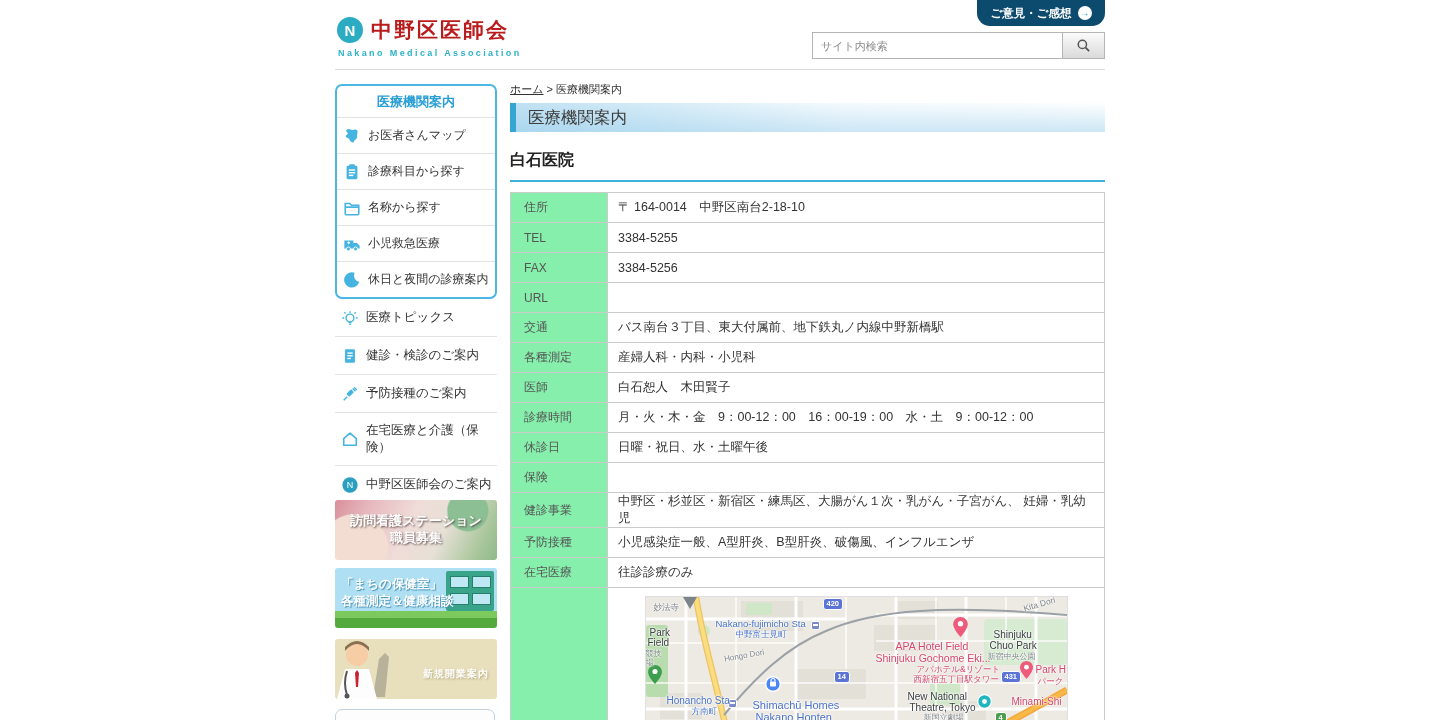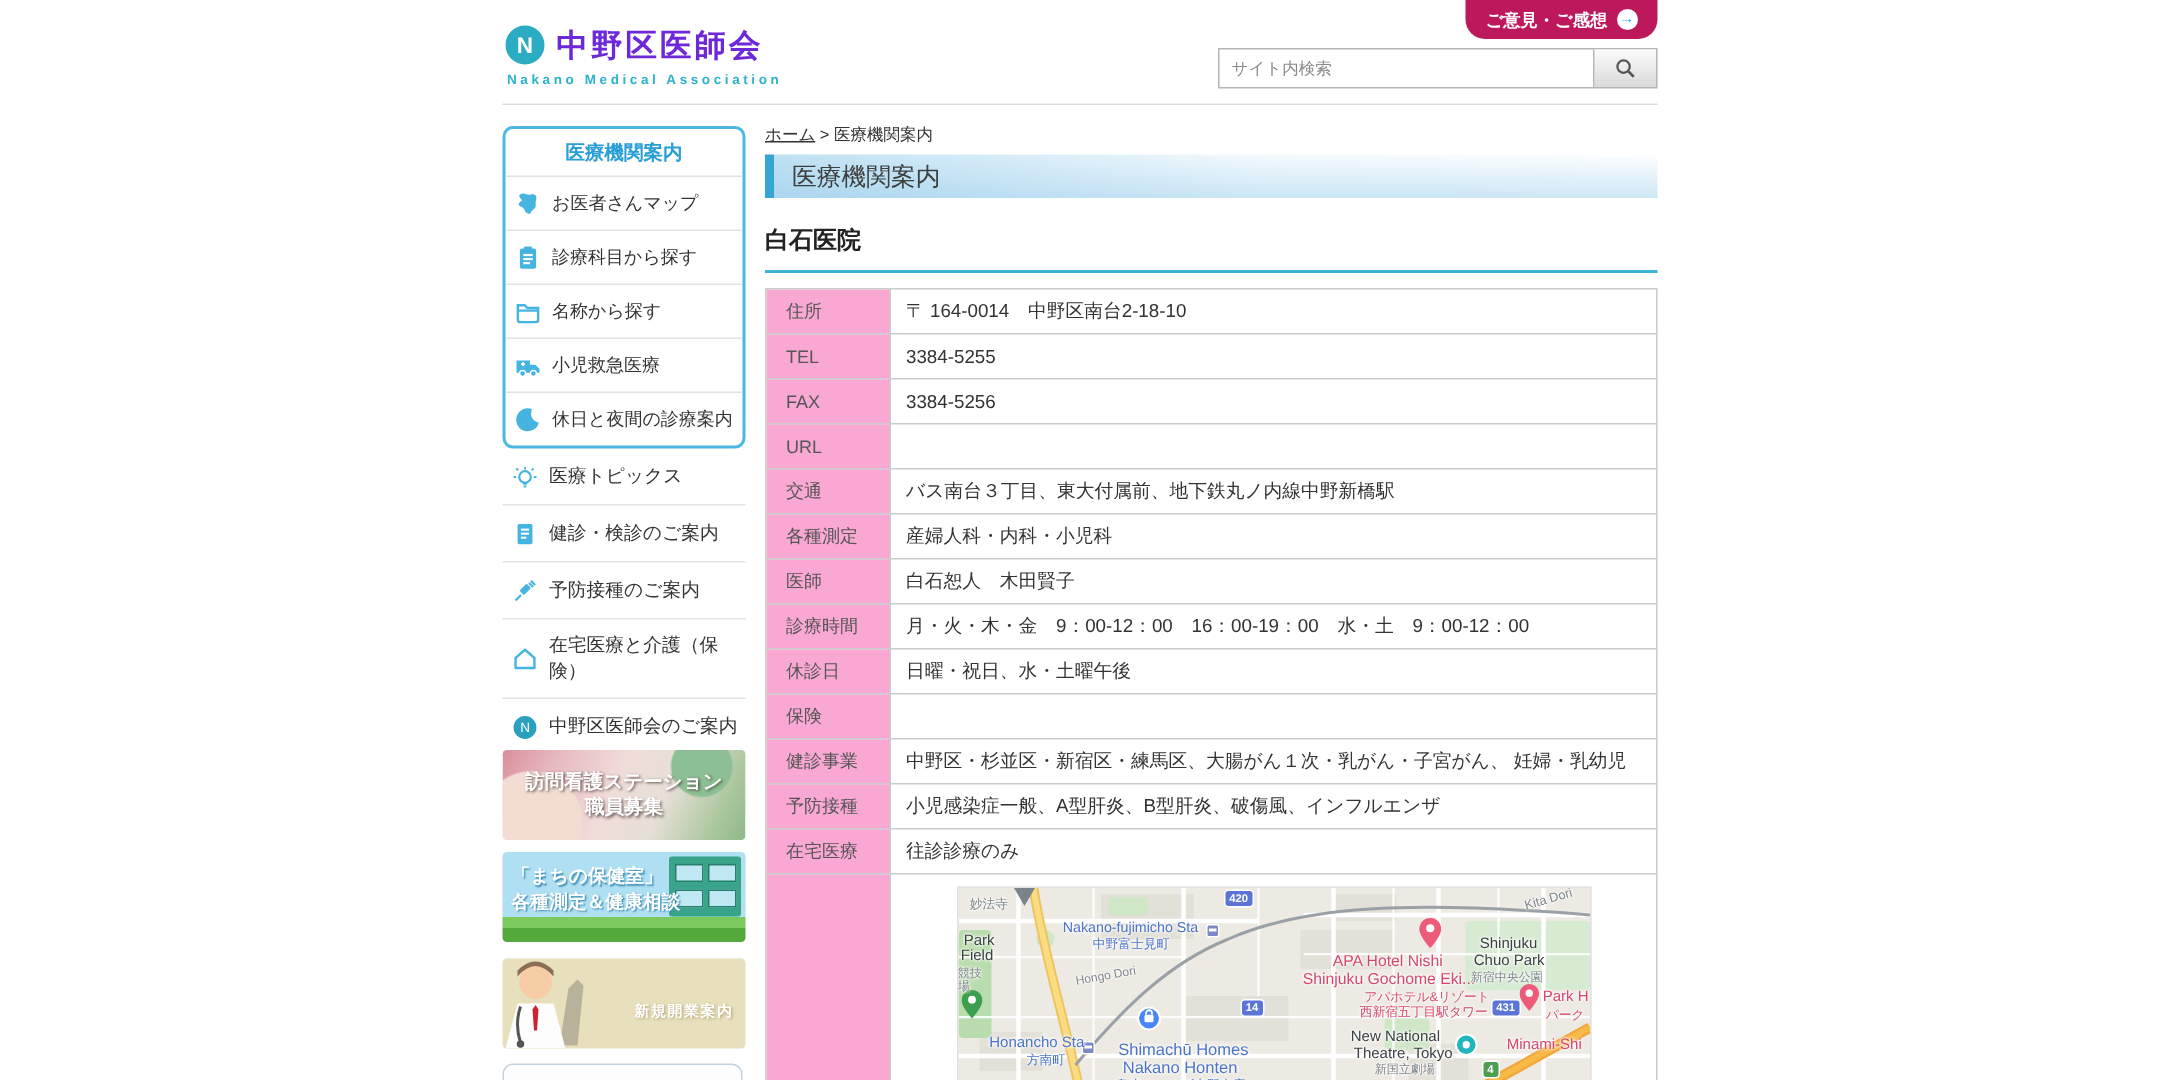--- a/index.html
+++ b/index.html
@@ -8,23 +8,23 @@
     font-family:"Liberation Sans","DejaVu Sans",sans-serif;color:#333;
   }
   .page{position:absolute;left:335px;top:0;width:770px;height:720px;}
   .abs{position:absolute;}
 
   
   .logo{left:2px;top:16px;cursor:pointer;}
   .logo-row{display:flex;align-items:center;gap:8px;}
   .logo-circle{width:26px;height:26px;border-radius:50%;background:#2cacc3;color:#fff;
     display:flex;align-items:center;justify-content:center;font-size:15px;font-weight:bold;}
-  .logo-title{font-size:21px;font-weight:bold;color:#6d28d9;letter-spacing:2px;}
+  .logo-title{font-size:21px;font-weight:bold;color:#b91c1c;letter-spacing:2px;}
   .logo-sub{margin-top:4px;margin-left:1px;font-size:9px;font-weight:bold;color:#2bb3c9;letter-spacing:2.4px;}
-  .feedback-btn{left:642px;top:0;width:128px;height:26px;background:#be185d;border-radius:0 0 13px 13px;
+  .feedback-btn{left:642px;top:0;width:128px;height:26px;background:#0c4a6e;border-radius:0 0 13px 13px;
     display:flex;align-items:center;justify-content:center;gap:6px;color:#fff;font-size:11.5px;font-weight:bold;cursor:pointer;}
   .fb-arrow{width:14px;height:14px;background:#fff;color:#1fa9e8;border-radius:50%;
     font-size:10px;line-height:14px;text-align:center;font-weight:bold;}
   .search-bar{left:477px;top:32px;width:293px;height:27px;display:flex;border:1px solid #b5b5b5;box-sizing:border-box;background:#fff;}
   .search-bar input{flex:1;border:none;outline:none;padding:0 8px;font-size:11px;color:#333;font-family:inherit;background:transparent;}
   .search-bar input::placeholder{color:#8a8a8a;}
   .search-btn{width:42px;background:linear-gradient(#fbfbfb,#dadada);border:none;border-left:1px solid #b5b5b5;
     display:flex;align-items:center;justify-content:center;cursor:pointer;}
   .header-rule{left:0;top:69px;width:770px;height:1px;background:#dcdcdc;}
 
@@ -56,21 +56,21 @@
   
   .breadcrumb{left:175px;top:82px;font-size:11px;color:#333;}
   .breadcrumb .bc-home{text-decoration:underline;cursor:pointer;}
   .title-bar{left:175px;top:103px;width:595px;height:29px;box-sizing:border-box;border-left:6px solid #35a6d2;
     background:linear-gradient(to right,rgba(150,205,235,.6),rgba(210,235,248,.25) 55%,rgba(240,250,253,.1)),linear-gradient(#ffffff,#c9e4f4);
     display:flex;align-items:center;padding-left:12px;font-size:16.5px;color:#3d3d3d;}
   .section-title{left:175px;top:150px;width:595px;box-sizing:border-box;border-bottom:2px solid #3eb3d8;
     padding-bottom:9px;font-size:16px;font-weight:bold;color:#222;}
 
   table.detail{left:175px;top:192px;width:595px;border-collapse:collapse;position:absolute;table-layout:fixed;}
-  table.detail th{width:83px;background:#f9a8d4;font-weight:normal;text-align:left;padding:0 4px 0 13px;
+  table.detail th{width:97px;background:#86efac;font-weight:normal;text-align:left;padding:0 4px 0 13px;
     color:#555;font-size:12px;border:1px solid #cbcbcb;height:29px;box-sizing:border-box;}
   table.detail td{border:1px solid #cbcbcb;padding:0 10px;color:#333;font-size:12.5px;height:29px;}
   table.detail td.map-cell{padding:8px 0 0;text-align:center;vertical-align:top;height:auto;}
 
   
   .map{position:relative;display:inline-block;width:421px;height:140px;overflow:hidden;background:#edeae3;
     border:1px solid #e0e0e0;box-sizing:content-box;cursor:grab;text-align:left;}
   .map svg.base{position:absolute;left:0;top:0;}
   .ml{position:absolute;white-space:nowrap;font-weight:500;
     text-shadow:0 0 2px #fff,0 0 2px #fff,0 0 3px #fff;line-height:1;}
@@ -447,21 +447,21 @@
   <span class="ml mlg" style="left:0;top:53px;font-size:8px;">競技</span>
   <span class="ml mlg" style="left:0;top:62px;font-size:8px;">場</span>
   <span class="ml mlb" style="left:70px;top:22px;font-size:9.5px;">Nakano-fujimicho Sta</span>
   <span class="ml mlb" style="left:90px;top:33px;font-size:8.5px;">中野富士見町</span>
   <span class="ml mlg" style="left:78px;top:55px;font-size:8px;transform:rotate(-10deg);">Hongo Dori</span>
   <span class="ml mlb" style="left:21px;top:99px;font-size:10px;">Honancho Sta</span>
   <span class="ml mlb" style="left:46px;top:110px;font-size:8.5px;">方南町</span>
   <span class="ml mlb" style="left:107px;top:103px;font-size:11px;">Shimachū Homes</span>
   <span class="ml mlb" style="left:110px;top:115px;font-size:11px;">Nakano Honten</span>
   <span class="ml mlb" style="left:106px;top:127px;font-size:8.5px;">島忠ホームズ中野本店</span>
-  <span class="ml mlr" style="left:250px;top:44px;font-size:10.5px;">APA Hotel Nishi</span>
+  <span class="ml mlr" style="left:250px;top:44px;font-size:10.5px;">APA Hotel Field</span>
   <span class="ml mlr" style="left:230px;top:56px;font-size:10.5px;">Shinjuku Gochome Eki...</span>
   <span class="ml mlr" style="left:271px;top:68px;font-size:8.5px;">アパホテル&amp;リゾート</span>
   <span class="ml mlr" style="left:268px;top:78px;font-size:8.5px;">西新宿五丁目駅タワー</span>
   <span class="ml mld" style="left:348px;top:33px;font-size:10px;">Shinjuku</span>
   <span class="ml mld" style="left:344px;top:44px;font-size:10px;">Chuo Park</span>
   <span class="ml mlg" style="left:342px;top:56px;font-size:8px;">新宿中央公園</span>
   <span class="ml mlg" style="left:377px;top:3px;font-size:8.5px;transform:rotate(-16deg);">Kita Dori</span>
   <span class="ml mlr" style="left:390px;top:68px;font-size:10px;">Park H</span>
   <span class="ml mlr" style="left:392px;top:80px;font-size:8.5px;">パーク</span>
   <span class="ml mld" style="left:262px;top:95px;font-size:10px;">New National</span>

